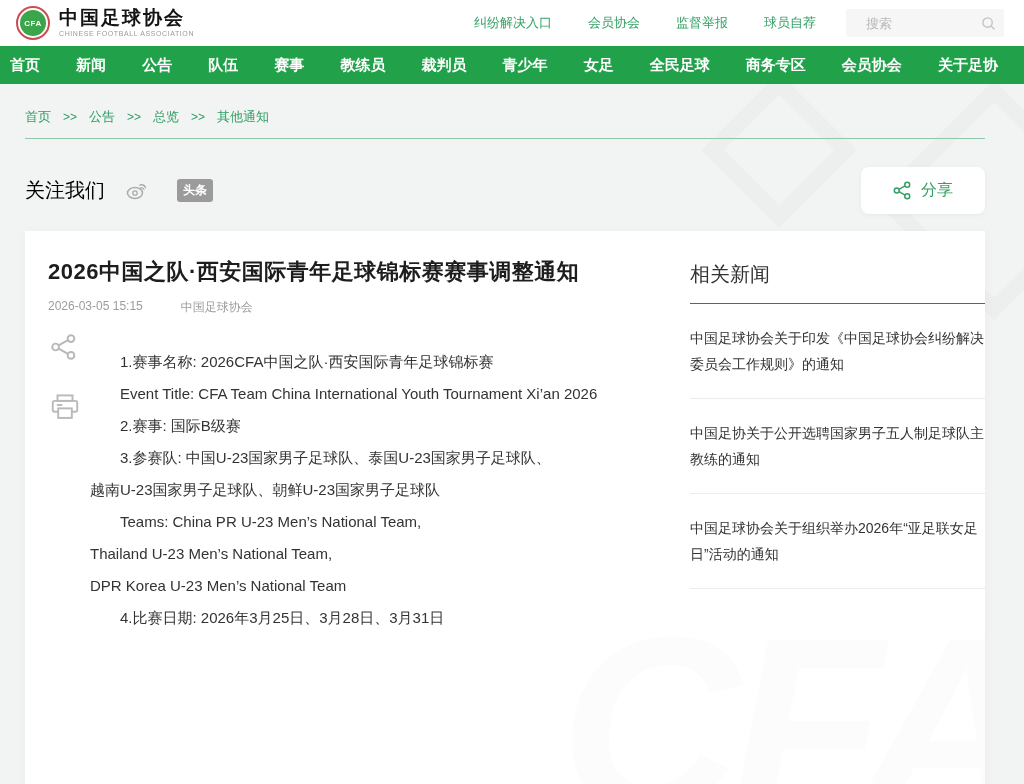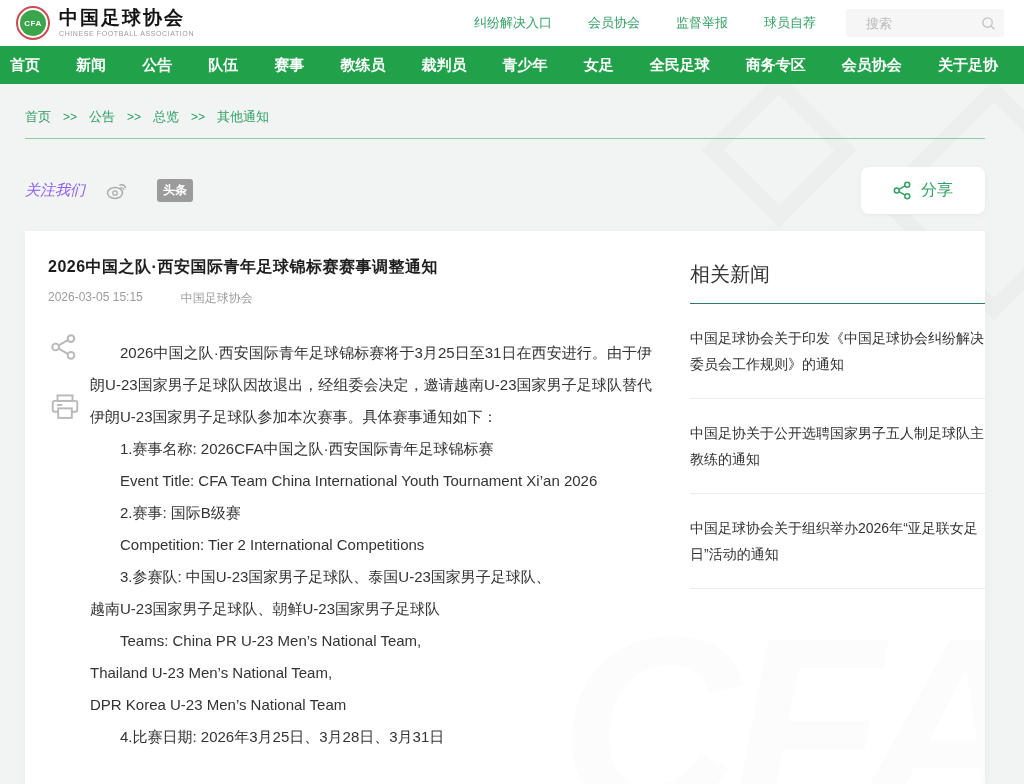--- a/index.html
+++ b/index.html
@@ -28,29 +28,29 @@
   
   .bg-deco { position:absolute; border:16px solid rgba(120,120,120,0.035); transform:rotate(45deg); z-index:0; }
   .deco1 { width:170px; height:170px; right:-55px; top:115px; }
   .deco2 { width:110px; height:110px; right:190px; top:95px; }
   
   .breadcrumb { position:relative; z-index:2; margin:24px 39px 0 25px; display:flex; align-items:center; gap:12px; font-size:13px; padding-bottom:12px; border-bottom:1px solid #8fc8a9; }
   .breadcrumb .bitem { color:#2f9e63; cursor:pointer; }
   .breadcrumb .bsep { color:#2f9e63; font-size:12px; }
   
   .followrow { position:relative; z-index:2; margin:26px 39px 0 25px; display:flex; align-items:center; height:50px; }
-  .follow-label { font-size:15px; color:#8b5cf6;font-style:italic; }
+  .follow-label { font-size:20px; color:#000000; }
   .weibo { margin-left:20px; cursor:pointer; display:flex; }
   .toutiao { margin-left:28px; background:#9b9b9b; color:#fff; font-size:12px; font-weight:bold; padding:3px 6px; border-radius:3px; cursor:pointer; }
   .share-btn { margin-left:auto; background:#fff; border-radius:8px; padding:13px 32px; display:flex; align-items:center; gap:9px; cursor:pointer; box-shadow:0 1px 5px rgba(0,0,0,0.05); }
   .share-btn span { color:#35a065; font-size:16px; }
   
   .card { position:relative; z-index:2; margin:16px 39px 0 25px; background:#fff; height:553px; box-shadow:0 2px 10px rgba(0,0,0,0.04); display:flex; overflow:hidden; }
   .article { flex:1; padding:26px 38px 0 23px; position:relative; }
-  .art-title { font-size:16px; font-weight:bold; color:#1d1d1d; margin:0; letter-spacing:0.5px; }
+  .art-title { font-size:22px; font-weight:bold; color:#1d1d1d; margin:0; letter-spacing:0.5px; }
   .art-meta { margin-top:12px; display:flex; gap:38px; font-size:12px; color:#9c9c9c; }
   .icon-rail { position:absolute; left:25px; top:102px; display:flex; flex-direction:column; gap:32px; }
   .icon-rail svg { cursor:pointer; }
   .art-body { margin:30px 0 0 42px; width:562px; font-size:15px; color:#333; }
   .art-body p { margin:0; line-height:32px; }
   .p-first { text-indent:2em; text-align:justify; }
   .p-num { text-indent:2em; }
   .p-cont-cn { margin-left:5.5em; }
   .p-cont-en { margin-left:4.8em; }
   
@@ -158,25 +158,23 @@
       </svg>
       <svg width="30" height="28" viewBox="0 0 22 20">
         <rect x="5.5" y="1.5" width="11" height="4" fill="none" stroke="#b9b9b9" stroke-width="1.4"></rect>
         <rect x="2" y="5.5" width="18" height="8" rx="1.5" fill="none" stroke="#b9b9b9" stroke-width="1.4"></rect>
         <rect x="6" y="11" width="10" height="7" fill="#fff" stroke="#b9b9b9" stroke-width="1.4"></rect>
         <line x1="5" y1="8.5" x2="9" y2="8.5" stroke="#b9b9b9" stroke-width="1.4"></line>
       </svg>
     </div>
 
     <div class="art-body">
-      <p class="p-first">2026中国之队·西安国际青年足球锦标赛将于3月25日至31日在西安进行。由于伊朗U-23国家男子足球队因故退出，经组委会决定，邀请越南U-23国家男子足球队替代伊朗U-23国家男子足球队参加本次赛事。具体赛事通知如下：</p>
       <p class="p-num">1.赛事名称: 2026CFA中国之队·西安国际青年足球锦标赛</p>
       <p class="p-num">Event Title: CFA Team China International Youth Tournament Xi’an 2026</p>
       <p class="p-num">2.赛事: 国际B级赛</p>
-      <p class="p-num">Competition: Tier 2 International Competitions</p>
       <p class="p-num">3.参赛队: 中国U-23国家男子足球队、泰国U-23国家男子足球队、</p>
       <p class="p-cont-cn">越南U-23国家男子足球队、朝鲜U-23国家男子足球队</p>
       <p class="p-num">Teams: China PR U-23 Men’s National Team,</p>
       <p class="p-cont-en">Thailand U-23 Men’s National Team,</p>
       <p class="p-cont-en">DPR Korea U-23 Men’s National Team</p>
       <p class="p-num">4.比赛日期: 2026年3月25日、3月28日、3月31日</p>
 
     </div>
   </div>
 

